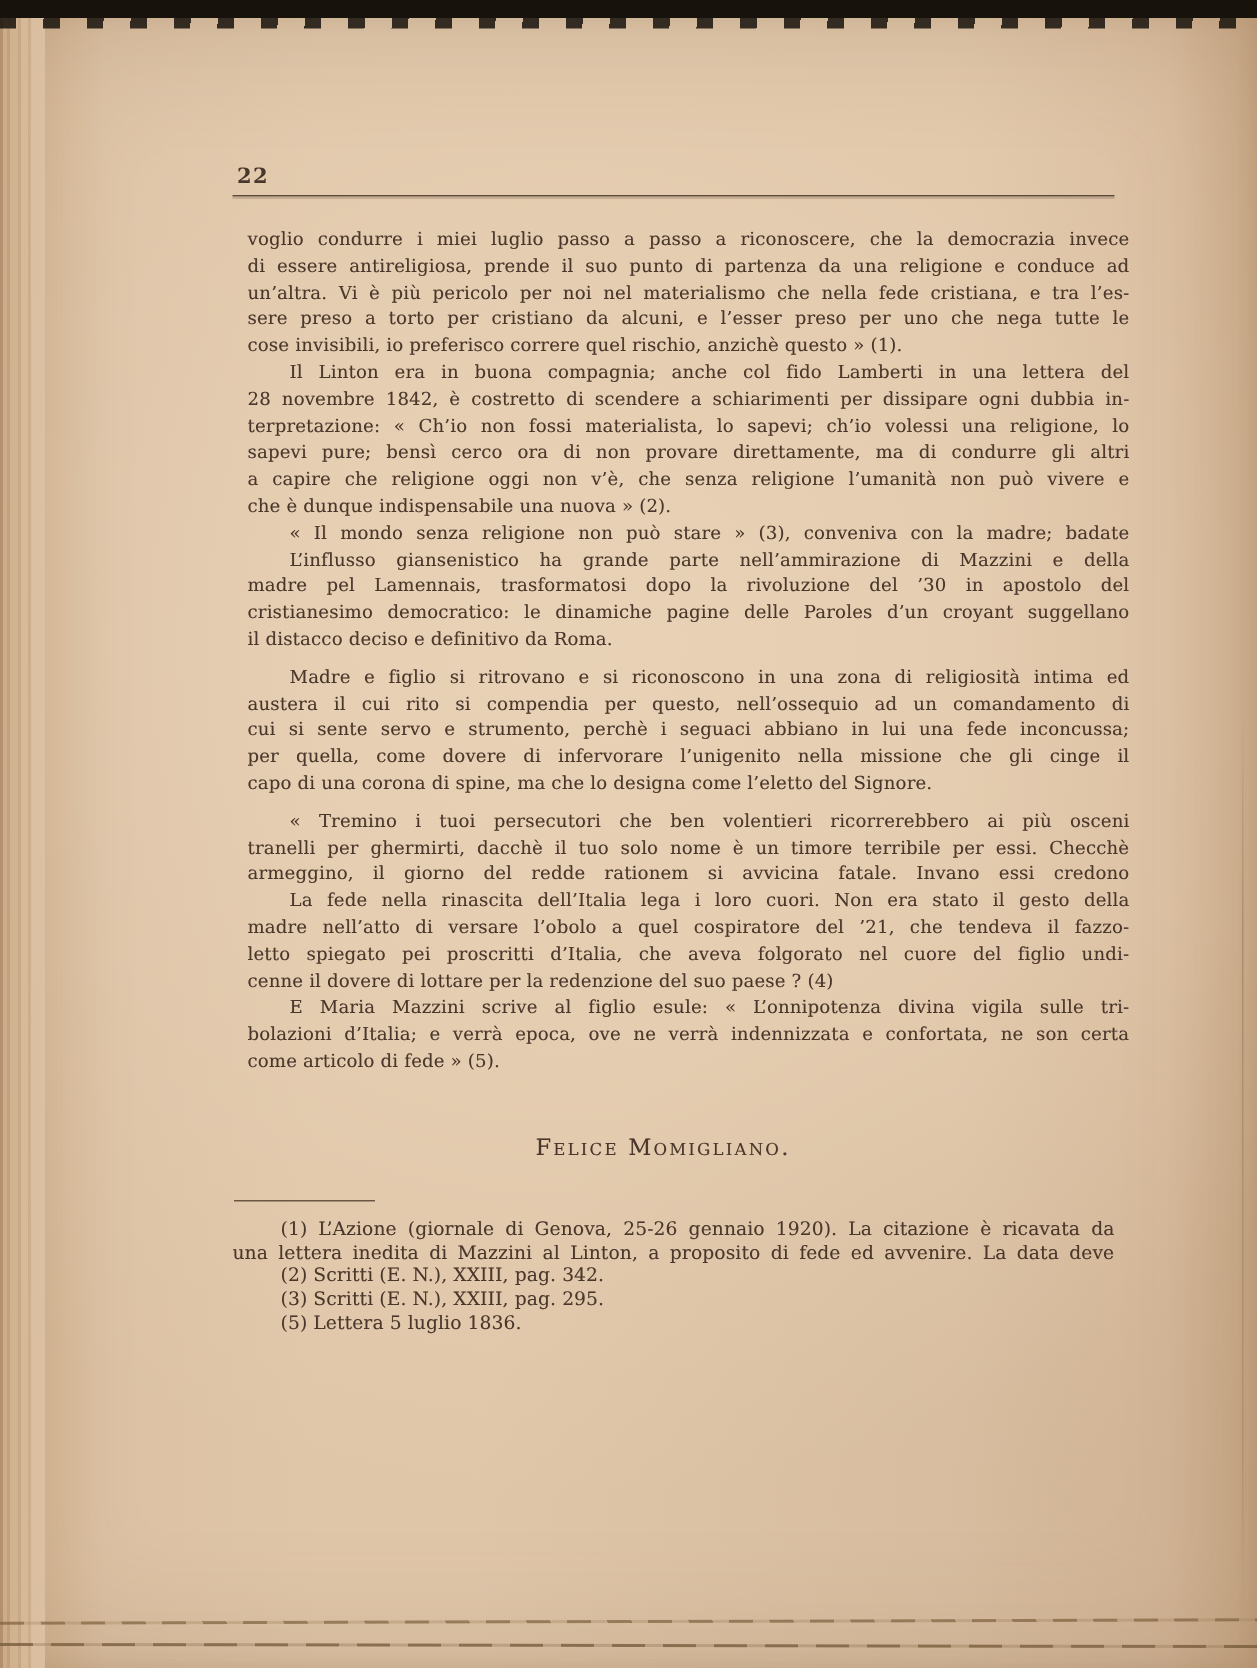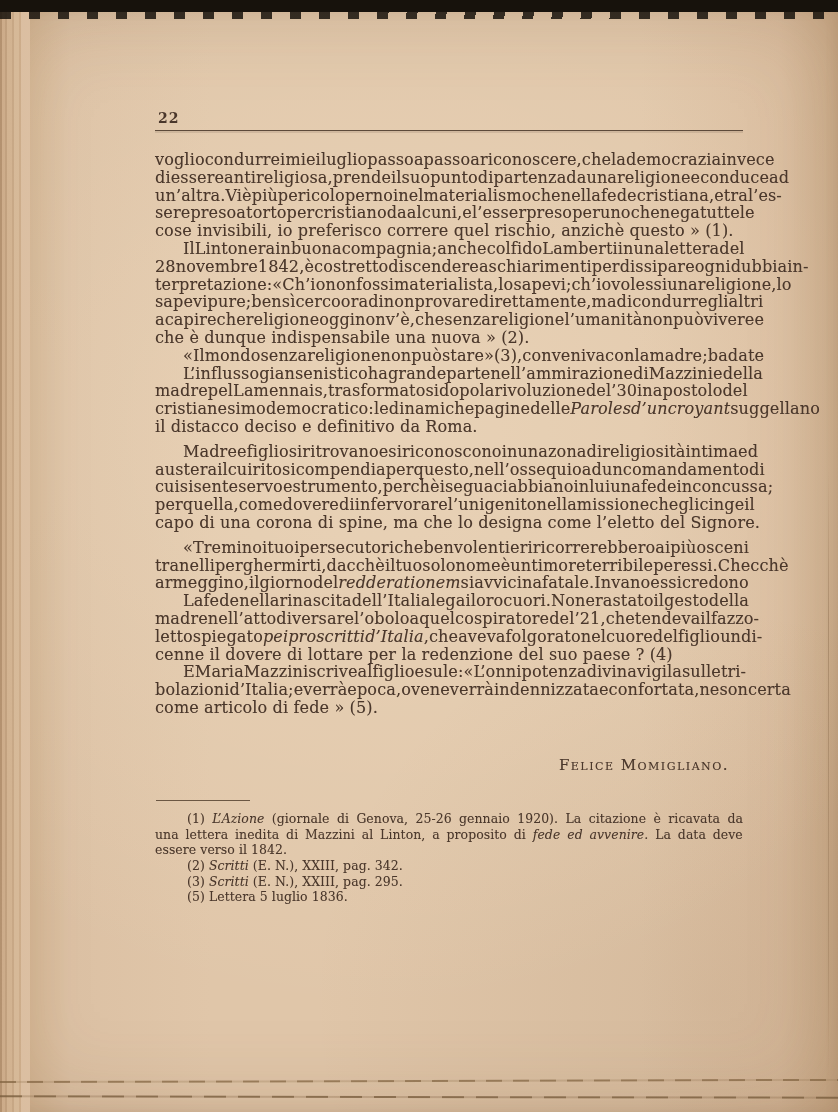--- a/index.html
+++ b/index.html
@@ -57,30 +57,30 @@
     position:absolute; right:9px; top:470px; bottom:34px; width:1px;
     background:linear-gradient(rgba(120,90,60,0), rgba(120,90,60,.35) 25%, rgba(120,90,60,.22) 80%, rgba(120,90,60,0));
   }
   
   #page-number{position:absolute; left:158px; top:110px; font-size:14px; letter-spacing:1px;font-weight:bold;}
   #journal-title{position:absolute; left:155px; top:109px; width:588px; text-align:center;
     font-size:13.5px; letter-spacing:3px;}
   #header-rule{position:absolute; left:155px; top:130px; width:588px; height:1px;
     background:#5d4a3a; box-shadow:0 1.5px 0 rgba(93,74,58,.30);}
   
-  #body-text{position:absolute; left:155px; top:151px; width:588px; font-size:16px;
+  #body-text{position:absolute; left:165px; top:151px; width:588px; font-size:12px;
     text-shadow:.2px .2px 0 rgba(74,55,43,.35); letter-spacing:.15px;}
   .line{height:17.8px; line-height:17.8px; white-space:nowrap;}
   .line.just{display:flex; justify-content:space-between;}
   .line.ind{padding-left:28px;}
   .para.gap{margin-top:7px;}
-  .it{font-style:italic;text-align:right;}
+  .it{text-align:right;}
   
   #signature{position:absolute; left:155px; top:756px; width:588px; box-sizing:border-box;
-    text-align:right; padding-right:14px; font-variant:small-caps; letter-spacing:1.5px;
+    text-align:center; padding-right:14px; font-variant:small-caps; letter-spacing:1.5px;
     font-size:15px; text-shadow:.2px .2px 0 rgba(74,55,43,.35);}
   
   #footnote-separator{position:absolute; left:156px; top:800px; width:94px; height:1px;
     background:#6b5743;}
   #footnotes-text{position:absolute; left:155px; top:811px; width:588px; font-size:12.4px;
     text-shadow:.2px .2px 0 rgba(74,55,43,.3); letter-spacing:.1px;}
   #footnotes-text .line{height:15.7px; line-height:15.7px;}
   #footnotes-text .line.ind{padding-left:32px;}
 </style>
 </head>
@@ -547,21 +547,20 @@
           <span class="w"><span>a</span></span>
           <span class="w"><span>proposito</span></span>
           <span class="w"><span>di</span></span>
           <span class="w"><span class="it">fede</span></span>
           <span class="w"><span class="it">ed</span></span>
           <span class="w"><span class="it">avvenire</span><span>.</span></span>
           <span class="w"><span>La</span></span>
           <span class="w"><span>data</span></span>
           <span class="w"><span>deve</span></span>
         </div>
-        <div class="line last"><span>essere verso il 1842.</span></div>
       </div>
       <div class="para">
         <div class="line last ind"><span>(2) </span><span class="it">Scritti</span><span> (E. N.), XXIII, pag. 342.</span></div>
       </div>
       <div class="para">
         <div class="line last ind"><span>(3) </span><span class="it">Scritti</span><span> (E. N.), XXIII, pag. 295.</span></div>
       </div>
       <div class="para">
         <div class="line last ind"><span>(5) Lettera 5 luglio 1836.</span></div>
       </div>

